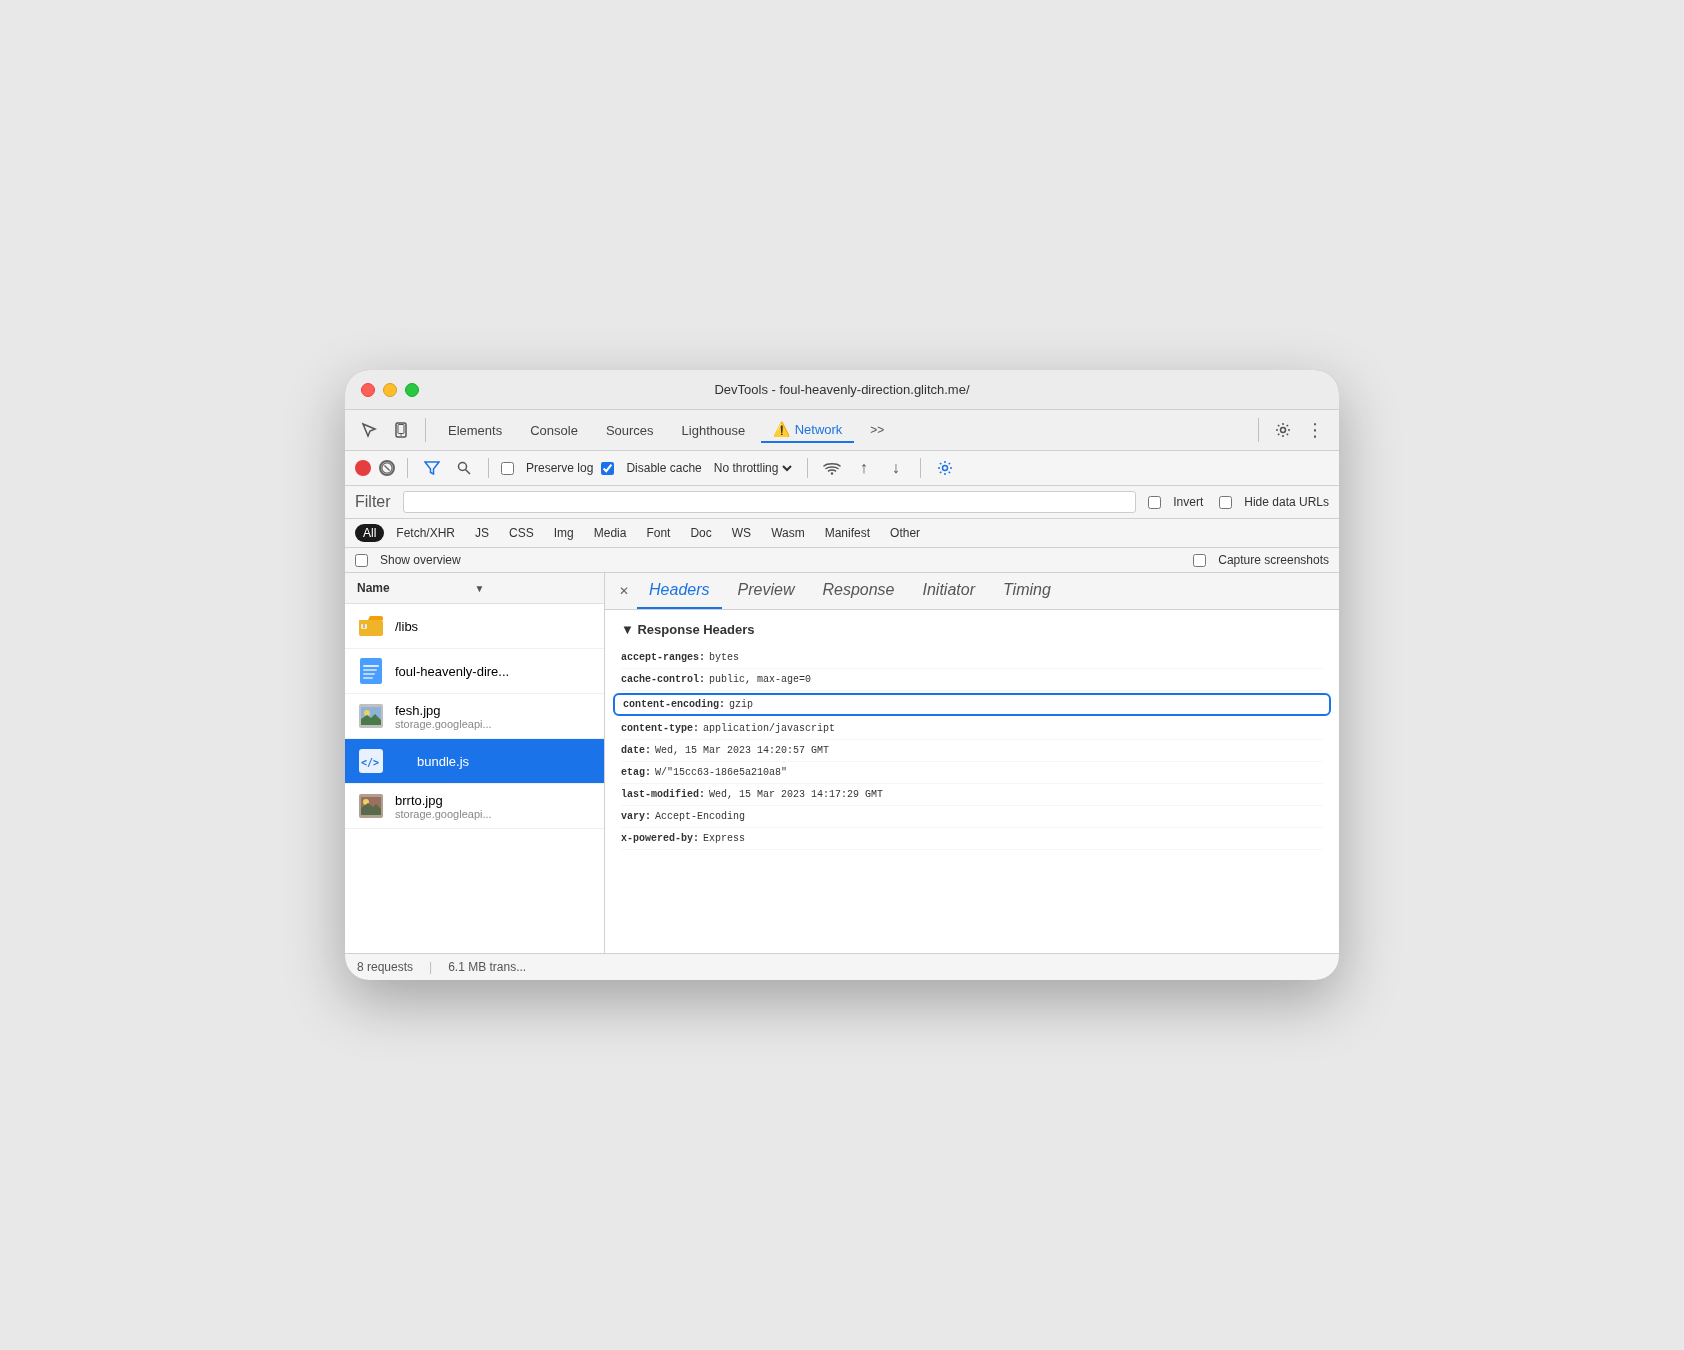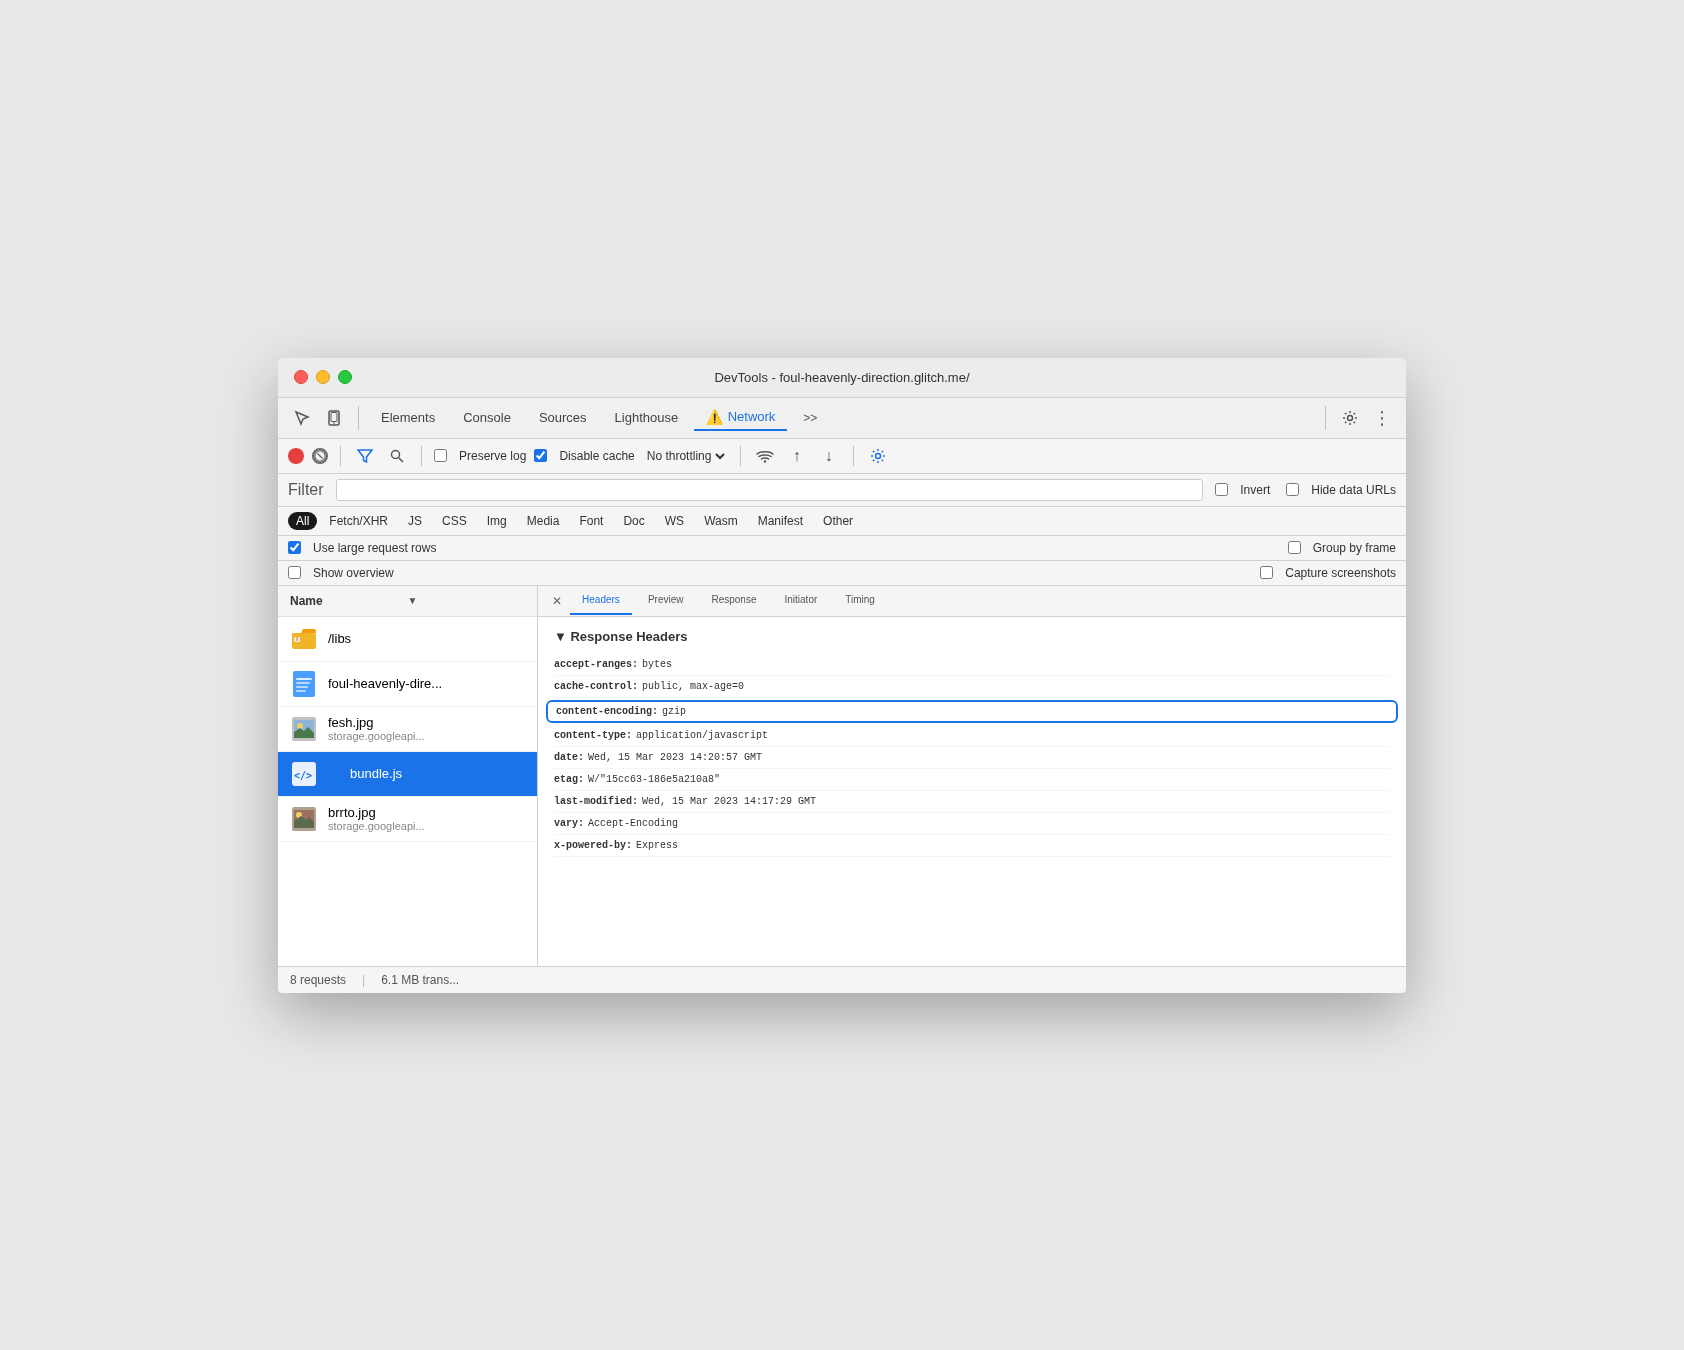--- a/index.html
+++ b/index.html
@@ -5,23 +5,23 @@
     * { box-sizing: border-box; margin: 0; padding: 0; }
     body {
       background: #e8e8e8;
       display: flex;
       justify-content: center;
       align-items: center;
       min-height: 100vh;
       font-family: -apple-system, BlinkMacSystemFont, 'Helvetica Neue', Arial, sans-serif;
     }
     .window {
-      width: 1128px;
+      width: 994px;
       background: #a3a3a3;
-      border-radius: 4px;
+      border-radius: 24px;
       box-shadow: 0 20px 60px rgba(0,0,0,0.3);
       overflow: hidden;
     }
     .title-bar {
       background: #ececec;
       padding: 12px 16px;
       display: flex;
       align-items: center;
       justify-content: center;
       position: relative;
@@ -272,24 +272,25 @@
       gap: 4px;
     }
     .detail-tab-close {
       font-size: 12px;
       color: #666;
       cursor: pointer;
       padding: 8px 4px;
     }
     .detail-tab {
       padding: 8px 12px;
-      font-size: 10px;
+      font-size: 16px;
       color: #555;
       cursor: pointer;
       border-bottom: 2px solid transparent;
+      font-style: italic;
     }
     .detail-tab.active {
       color: #1a73e8;
       border-bottom: 2px solid #1a73e8;
     }
     
     .response-section {
       padding: 12px 16px;
     }
     .response-section-title {
@@ -465,31 +466,20 @@
     <div class="type-btn">Img</div>
     <div class="type-btn">Media</div>
     <div class="type-btn">Font</div>
     <div class="type-btn">Doc</div>
     <div class="type-btn">WS</div>
     <div class="type-btn">Wasm</div>
     <div class="type-btn">Manifest</div>
     <div class="type-btn">Other</div>
   </div>
 
-  <div class="options-row">
-    <label class="checkbox-label">
-      <input type="checkbox" class="blue-check" checked="" style="">
-      <span>Use large request rows</span>
-    </label>
-    <div style="flex:1"></div>
-    <label class="checkbox-label">
-      <input type="checkbox" style="">
-      <span>Group by frame</span>
-    </label>
-  </div>
   <div class="options-row-2">
     <label class="checkbox-label">
       <input type="checkbox" style="">
       <span>Show overview</span>
     </label>
     <div style="flex:1"></div>
     <label class="checkbox-label">
       <input type="checkbox" style="">
       <span>Capture screenshots</span>
     </label>

